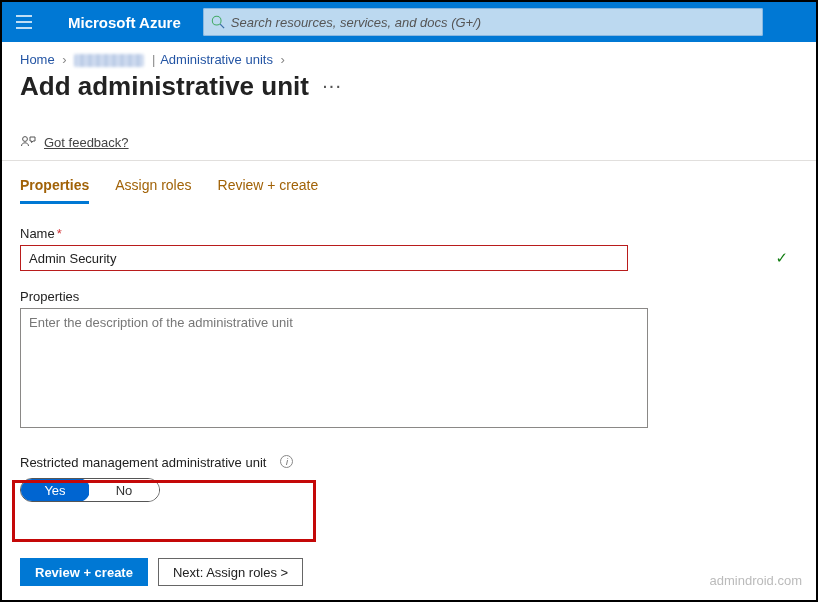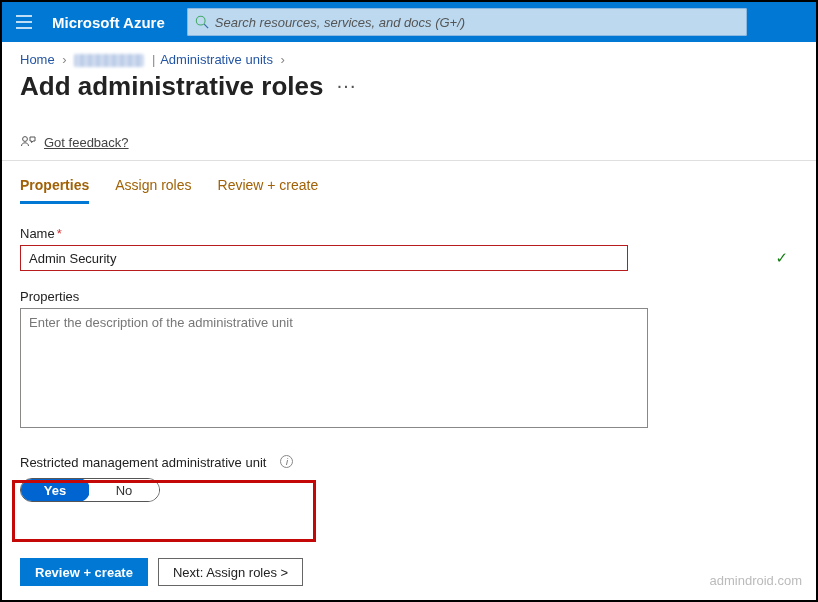--- a/index.html
+++ b/index.html
@@ -2,21 +2,21 @@
 <html><head>
 <meta charset="utf-8">
 <style>
   * { box-sizing: border-box; margin: 0; padding: 0; }
   html, body { width: 818px; height: 602px; font-family: "Segoe UI", Arial, sans-serif; font-size: 13px; color: #323130; }
   body { border: 2px solid #000; background: #fff; position: relative; }
 
   
   .topbar { height: 40px; background: #0078d4; display: flex; align-items: center; padding: 0 10px; }
   .hamburger { width: 24px; height: 24px; display:flex; align-items:center; justify-content:center; cursor:pointer; }
-  .brand { color:#fff; font-weight:600; font-size:15px; margin-left:16px; }
+  .brand { color:#fff; font-weight:600; font-size:15px; margin-left:32px; }
   .searchwrap { flex: 0 0 560px; margin-left: 22px; height: 28px; background:#bcd9f0; border-radius:2px; display:flex; align-items:center; padding:0 8px; box-shadow: inset 0 0 0 1px #8ab8e0;}
   .searchwrap svg { flex-shrink:0; }
   .search-input { border:none; background:transparent; flex:1; margin-left:6px; font-size:13px; color:#555; outline:none; }
   .search-input::placeholder { color:#555; font-style: italic; }
 
   
   .breadcrumb { padding: 10px 18px 2px; font-size: 13px; color:#2455a4; }
   .breadcrumb a { color:#2455a4; text-decoration:none; }
   .breadcrumb .sep { color:#888; margin:0 4px; }
   .blur { display:inline-block; width:70px; height:13px; background: repeating-linear-gradient(90deg,#b5c7e4,#d5e0f2 4px,#b5c7e4 8px); filter: blur(1.5px); border-radius:2px; vertical-align:middle;}
@@ -46,21 +46,21 @@
   .desc-label { margin-top:18px; }
   .textarea { width:628px; height:120px; border:1px solid #8a8886; padding:6px 8px; font-size:13px; color:#666; resize:none; font-family:inherit;}
   .textarea::placeholder { color:#777; }
 
   
   .restricted-block { margin: 14px 0 8px 18px; }
   .restricted-row { display:flex; gap:14px; font-size:13px; color:#222;}
   .info-icon { width:13px; height:13px; border:1px solid #888; border-radius:50%; font-size:9px; display:inline-flex; align-items:center; justify-content:center; color:#666; font-style:italic;}
   .pill { margin-top:8px; width:140px; height:24px; border:1px solid #555; border-radius:14px; display:flex; overflow:hidden; cursor:pointer;}
   .pill-half { flex:1; display:flex; align-items:center; justify-content:center; font-size:13px;}
-  .pill-yes { background:#0065d1; color:#fff; border-radius:14px; margin:-1px; font-weight:700;}
+  .pill-yes { background:#0065d1; color:#fff; border-radius:14px; margin:-1px; font-weight:400;}
   .pill-no  { background:#fff; color:#333; }
 
   
   .redbox { position:absolute; border:3px solid #c40808; pointer-events:none; }
 
   
   .bottombar { position:absolute; left:18px; bottom:14px; display:flex; gap:10px;}
   .btn { height:28px; padding:0 14px; font-size:13px; cursor:pointer;}
   .btn-primary { background:#0078d4; color:#fff; border:1px solid #0078d4; font-weight:600;}
   .btn-secondary { background:#fff; color:#222; border:1px solid #666;}
@@ -88,21 +88,21 @@
 <div class="breadcrumb">
   <a href="#">Home</a>
   <span class="sep">›</span>
   <span class="blur"></span>
   <span class="pipe">|</span>
   <a href="#">Administrative units</a>
   <span class="chev">›</span>
 </div>
 
 <div class="pagetitle">
-  <span>Add administrative roles</span>
+  <span>Add administrative unit</span>
   <span class="ellipsis">···</span>
 </div>
 
 <div class="feedback-row">
   <svg width="16" height="16" viewBox="0 0 16 16">
     <circle cx="5" cy="5" r="2.4" stroke="#555" fill="none"></circle>
     <path d="M1.5 12c0-2 1.7-3.2 3.5-3.2s3.5 1.2 3.5 3.2" stroke="#555" fill="none"></path>
     <path d="M10 3h5v4h-2l-1.4 1.6V7H10z" stroke="#555" fill="none"></path>
   </svg>
   <span>Got feedback?</span>

